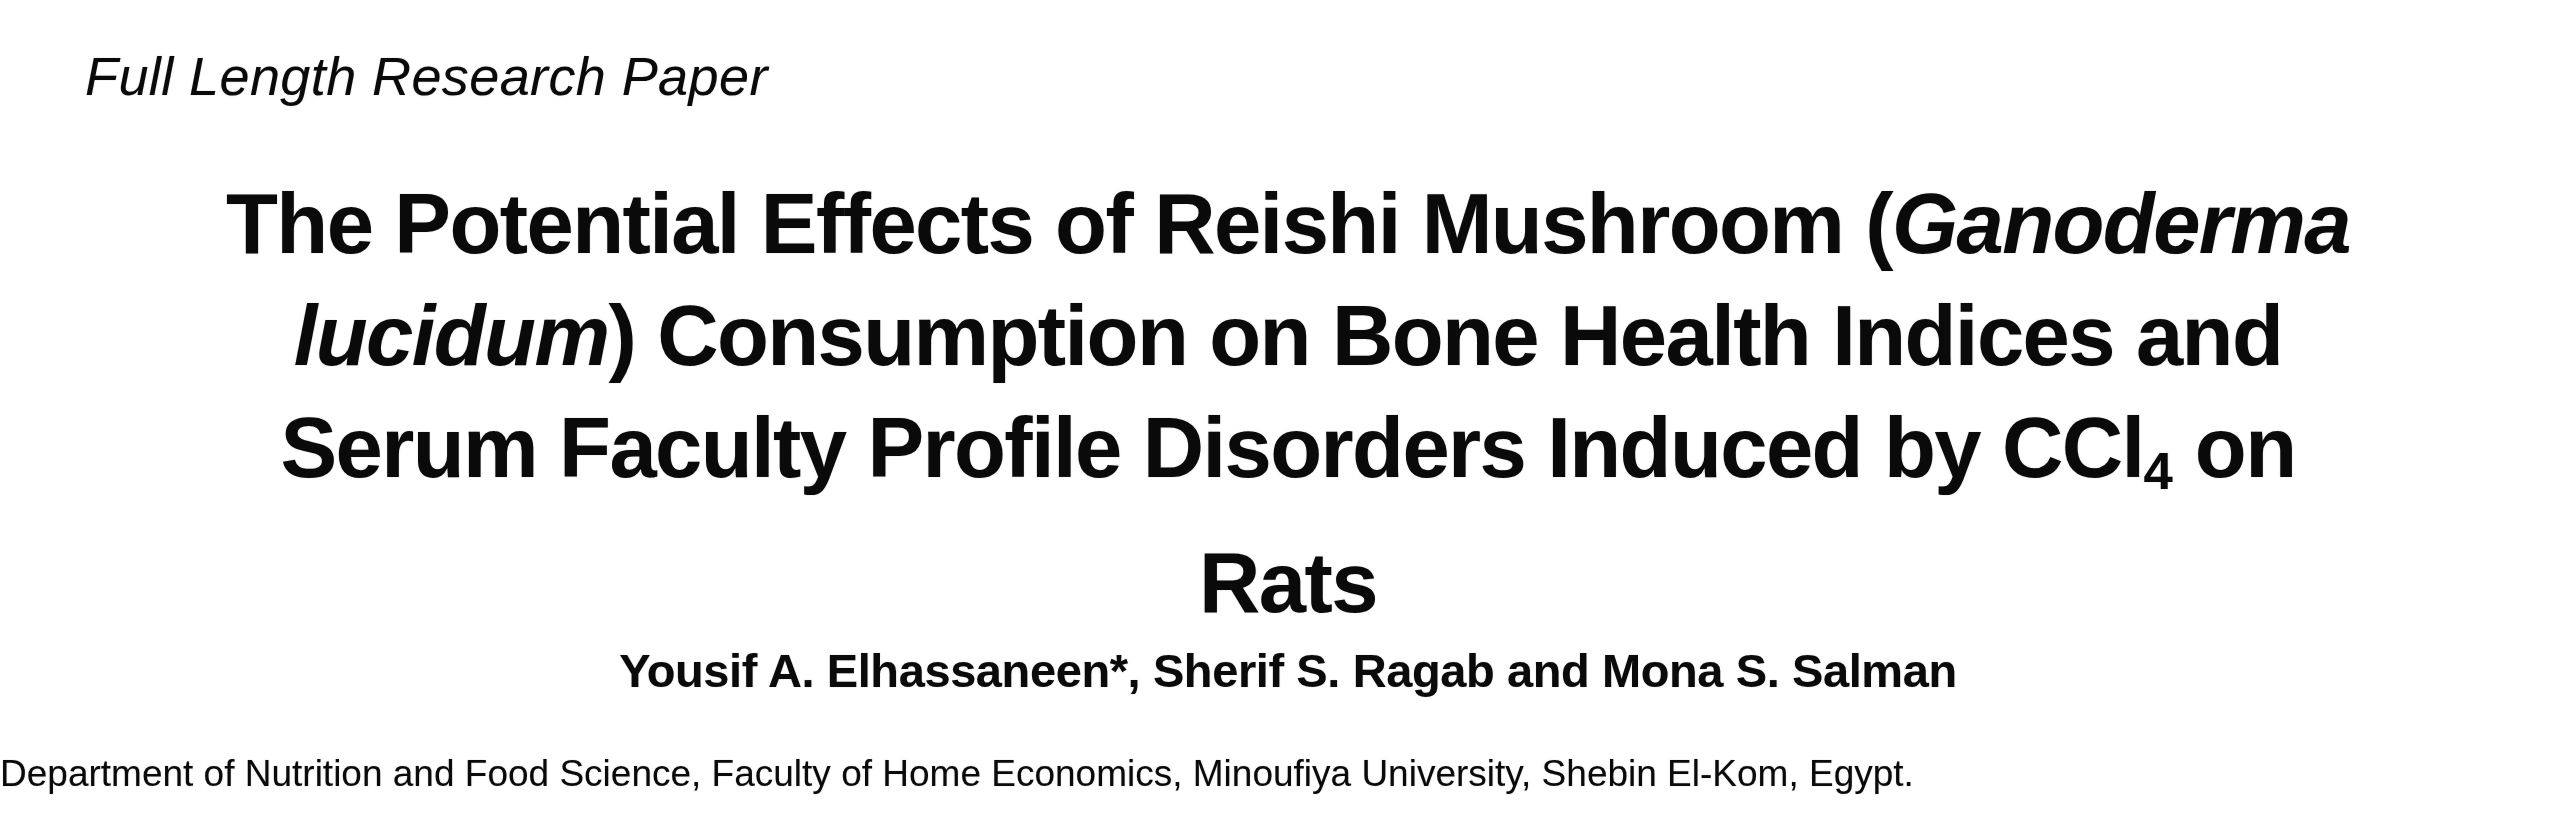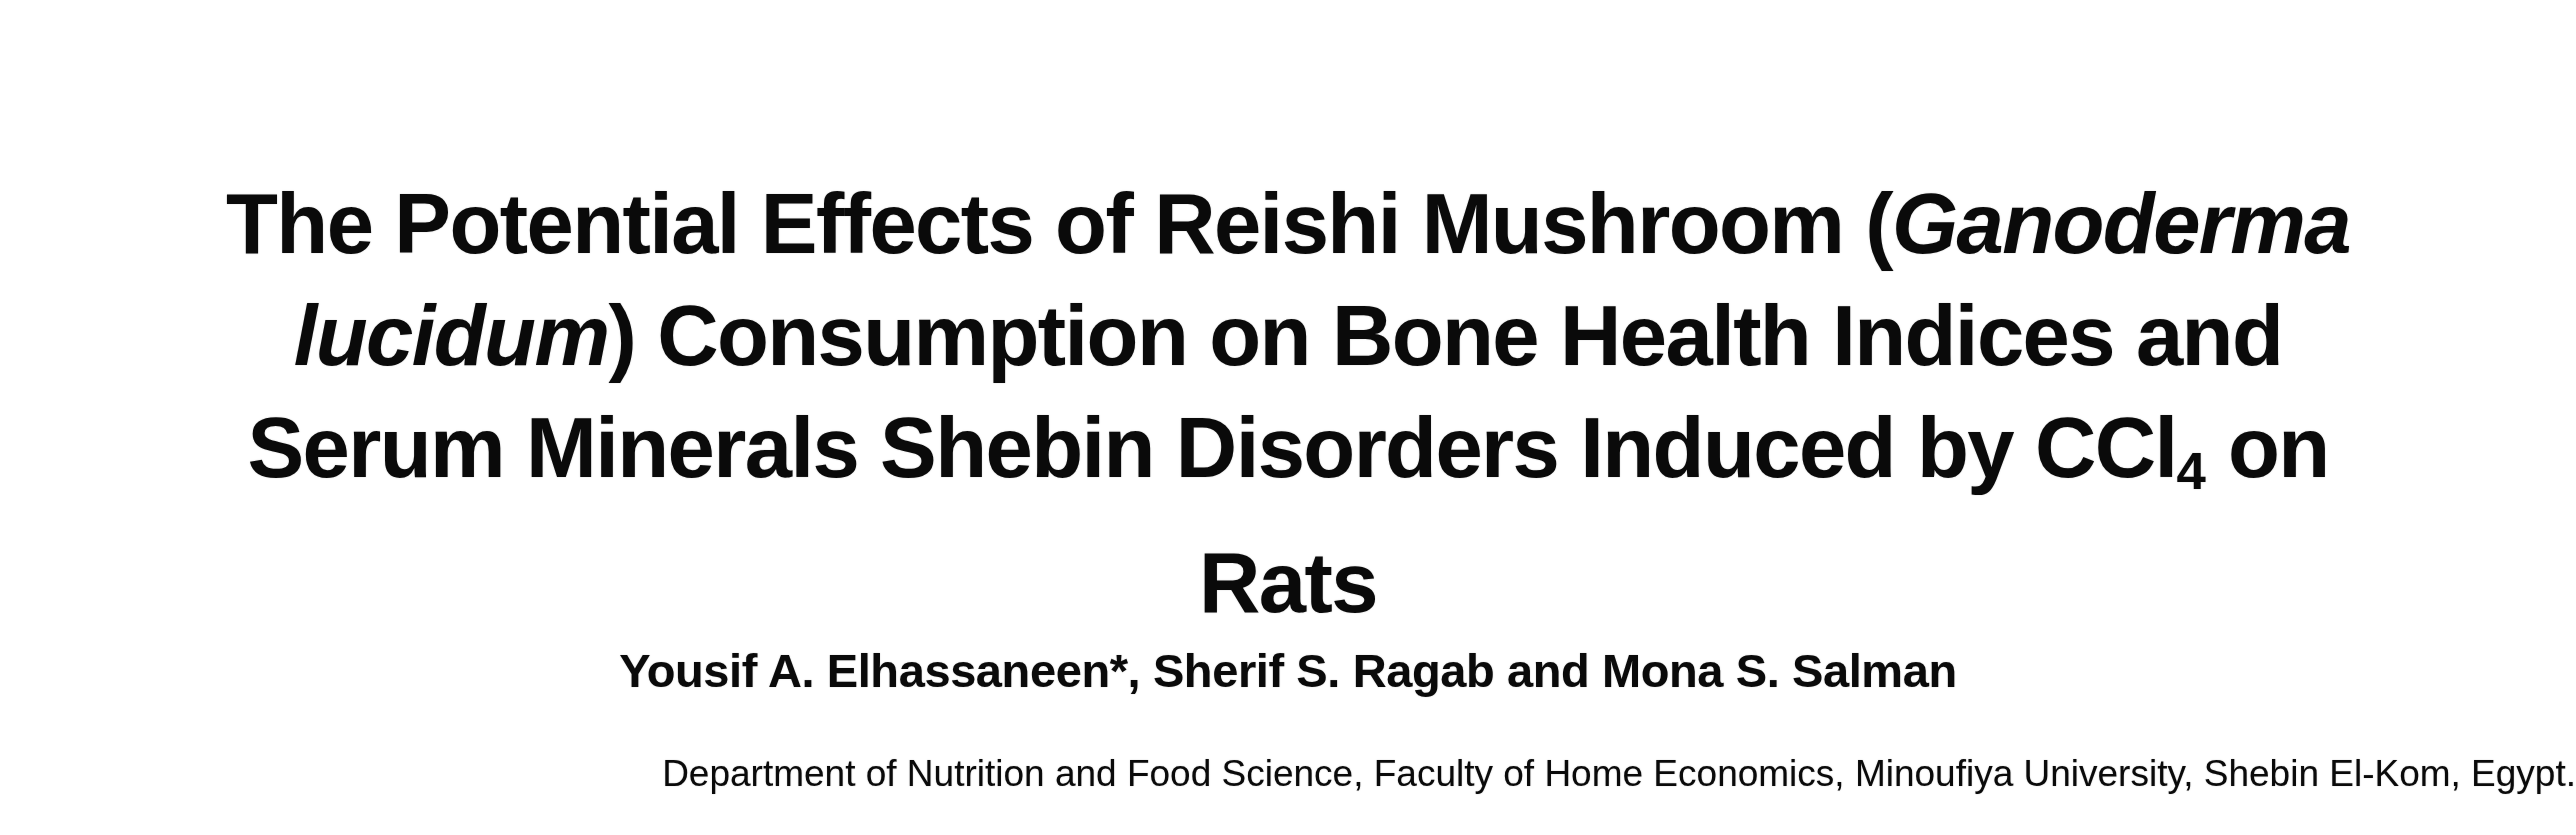--- a/index.html
+++ b/index.html
@@ -56,29 +56,30 @@
     text-align: center;
     font-size: 47px;
     font-weight: 700;
     letter-spacing: -0.4px;
   }
   .affiliation {
     position: absolute;
     top: 753px;
     left: 0;
     width: 100%;
-    text-align: right;
+    text-align: left;
     font-size: 37px;
     font-weight: 400;
   }
 </style>
 </head>
 <body>
 
 <div class="page">
+  <div class="kicker">Full Length Research Paper</div>
 
-  <h1 class="title"><span>The Potential Effects of Reishi Mushroom (</span><span class="seg-italic">Ganoderma</span><br><span class="seg-italic">lucidum</span><span>) Consumption on Bone Health Indices and</span><br><span>Serum Minerals Shebin Disorders Induced by CCl</span><span class="seg-sub">4</span><span> on</span><br><span>Rats</span></h1>
+  <h1 class="title"><span>The Potential Effects of Reishi Mushroom (</span><span class="seg-italic">Ganoderma</span><br><span class="seg-italic">lucidum</span><span>) Consumption on Bone Health Indices and</span><br><span>Serum Faculty Profile Disorders Induced by CCl</span><span class="seg-sub">4</span><span> on</span><br><span>Rats</span></h1>
 
   <div class="authors">Yousif A. Elhassaneen*, Sherif S. Ragab and Mona S. Salman</div>
 
   <div class="affiliation">Department of Nutrition and Food Science, Faculty of Home Economics, Minoufiya University, Shebin El-Kom, Egypt.</div>
 </div>
 
 
 </body></html>

